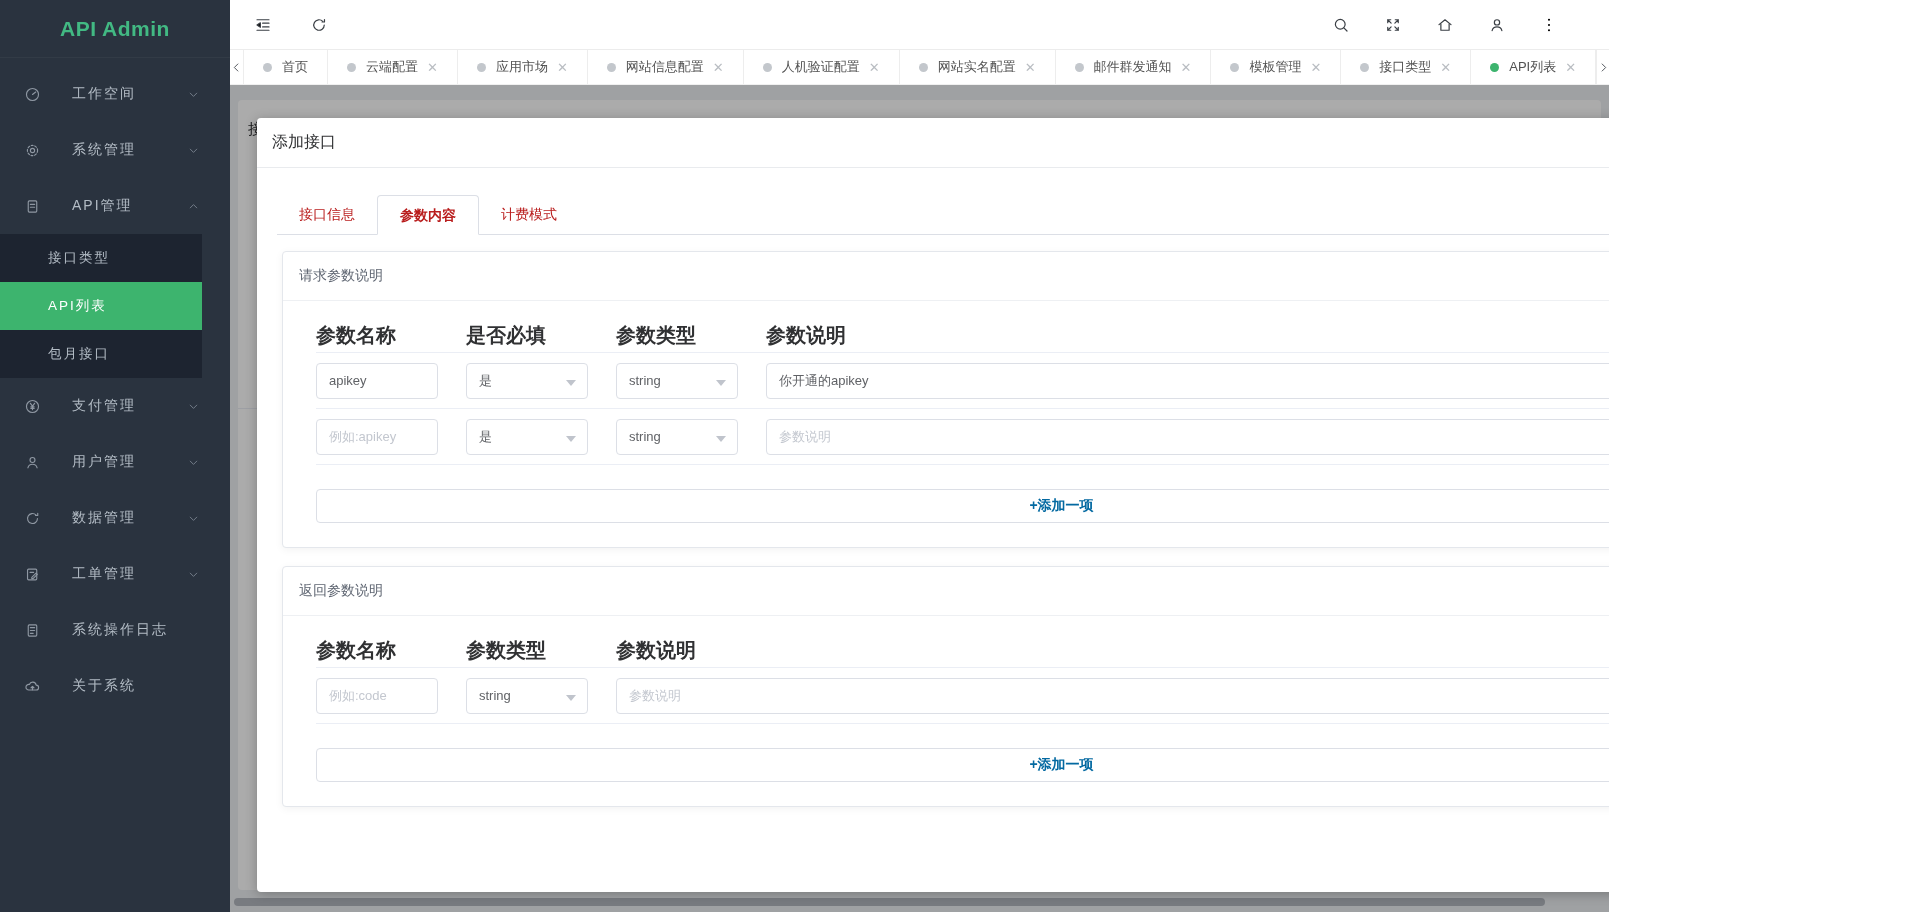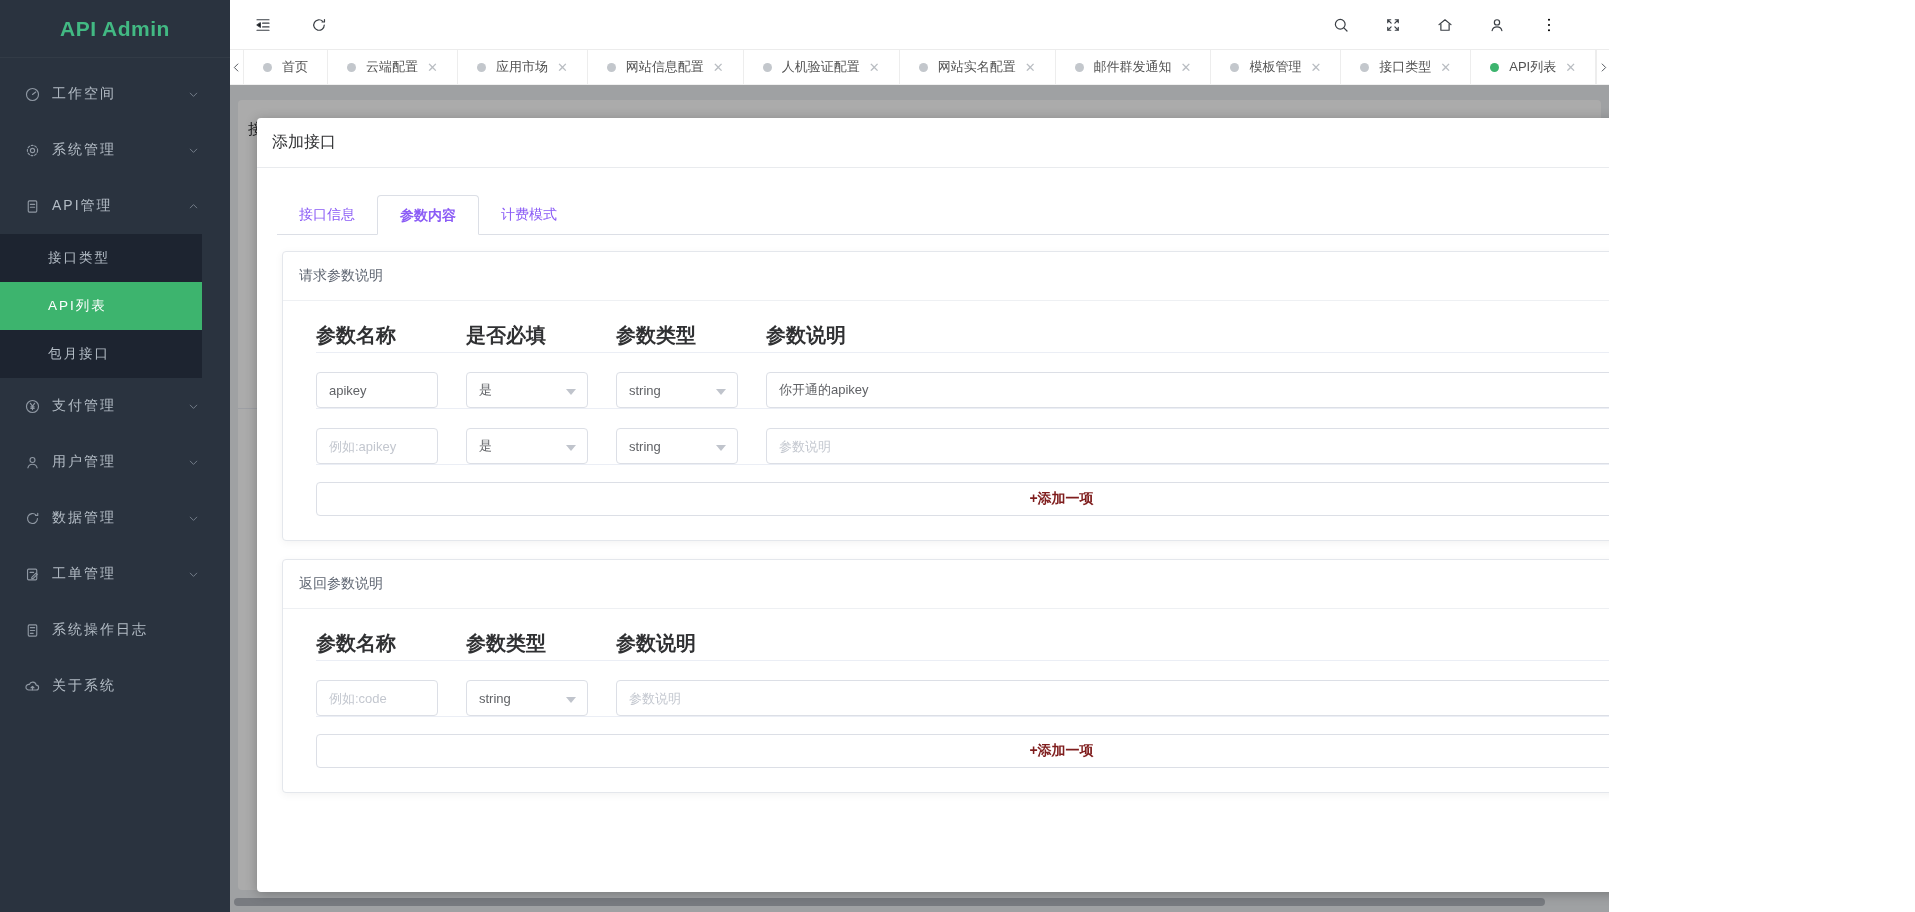--- a/index.html
+++ b/index.html
@@ -7,21 +7,21 @@
   body { font-family:"Liberation Sans","DejaVu Sans",sans-serif; background:#fff; }
   .app { position:relative; width:1609px; height:912px; overflow:hidden; }
 
   
   .sidebar { position:absolute; left:0; top:0; width:230px; height:912px; background:#2a333f; z-index:30; }
   .logo { height:58px; display:flex; align-items:center; justify-content:center;
           color:#42b983; font-size:21px; font-weight:bold; letter-spacing:.5px;
           border-bottom:1px solid rgba(255,255,255,.04); }
   .menu { padding-top:8px; }
   .s-item { height:56px; display:flex; align-items:center; padding:0 18px 0 24px;
-            color:#b3bcc5; font-size:14px; cursor:pointer; }
+            color:#b3bcc5; font-size:14px; cursor:pointer;gap:20px; }
   .s-ico { width:17px; height:17px; stroke:#8f98a3; flex:0 0 17px; }
   .s-label { margin-left:11px; letter-spacing:2px; white-space:nowrap; }
   .s-chev { width:13px; height:13px; stroke:#7d8793; margin-left:auto; margin-right:12px; }
   .submenu .s-item { height:48px; background:#1d2430; width:202px; padding-left:48px; font-size:13.5px; }
   .submenu .s-item.active { background:#3db46e; color:#fff; }
 
   
   .topbar { position:absolute; left:230px; top:0; right:0; height:50px; background:#fff;
             border-bottom:1px solid #ececec; display:flex; align-items:center; z-index:30; }
   .tb-group-left { display:flex; margin-left:15px; gap:20px; }
@@ -63,52 +63,52 @@
   .modal { position:absolute; left:257px; top:118px; width:1600px; height:774px; background:#fff;
            border-radius:4px; box-shadow:0 2px 12px rgba(0,0,0,.25); z-index:20; }
   .m-header { height:50px; border-bottom:1px solid #e9ebee; display:flex; align-items:center; padding:16px 15px; }
   .m-title { font-size:16px; color:#303133; }
   .m-close { position:absolute; top:13px; right:14px; width:24px; height:24px; display:flex;
              align-items:center; justify-content:center; cursor:pointer; }
   .m-close svg { width:15px; height:15px; stroke:#909399; }
   .m-body { padding:27px 20px 0 20px; }
 
   .m-tabs { display:flex; border-bottom:1px solid #dcdfe6; height:40px; }
-  .m-tab { padding:0 22px; line-height:38px; font-size:14px; color:#8b5cf6; cursor:pointer; position:relative; }
+  .m-tab { padding:0 22px; line-height:38px; font-size:14px; color:#b91c1c; cursor:pointer; position:relative; }
   .m-tab.active { border:1px solid #dcdfe6; border-bottom:1px solid #fff; margin-bottom:-1px;
                   border-radius:4px 4px 0 0; background:#fff; font-weight:bold; }
 
   .panel { margin:16px 12px 0 5px; border:1px solid #e4e7ec; border-radius:4px;
            box-shadow:0 2px 8px rgba(0,0,0,.05); background:#fff; }
   .panel + .panel { margin-top:18px; }
   .p-header { padding:15px 16px; font-size:14px; color:#5f6672; border-bottom:1px solid #eef0f3; }
   .p-body { padding:18px 17px 24px 33px; }
 
   .prow, .phead { display:flex; align-items:center; column-gap:28px; border-bottom:1px solid #ebeef5; }
   .phead { height:34px; }
-  .prow { height:56px;align-items:flex-end; }
+  .prow { height:56px; }
   .phead span { font-size:20px; font-weight:bold; color:#303133; }
   .c1 { width:122px; flex:0 0 122px; }
   .c2 { width:122px; flex:0 0 122px; }
   .c3 { width:122px; flex:0 0 122px; }
   .c4 { flex:1; }
   .cop { width:38px; flex:0 0 38px; text-align:center; }
 
   .inp { width:100%; height:36px; border:1px solid #dcdfe6; border-radius:4px; padding:0 12px;
          font-size:13px; color:#606266; background:#fff; outline:none; font-family:inherit; }
   .inp::placeholder { color:#c3c7cf; }
   .sel { position:relative; height:36px; border:1px solid #dcdfe6; border-radius:4px; background:#fff;
          display:flex; align-items:center; padding:0 28px 0 12px; font-size:13px; color:#606266; cursor:pointer; }
   .sel .caret { position:absolute; right:11px; top:16px; width:0; height:0;
                 border-left:5px solid transparent; border-right:5px solid transparent; border-top:6px solid #c0c4cc; }
   .btn-del { width:38px; height:33px; background:#f56c6c; border:none; border-radius:4px;
              display:flex; align-items:center; justify-content:center; cursor:pointer; }
   .btn-del svg { width:13px; height:13px; stroke:#fff; }
-  .add-row { margin-top:17px; height:34px; border:1px solid #dcdfe6; border-radius:4px; background:#fff;
-             display:flex; align-items:center; justify-content:center; font-size:14px; color:#7f1d1d;
+  .add-row { margin-top:24px; height:34px; border:1px solid #dcdfe6; border-radius:4px; background:#fff;
+             display:flex; align-items:center; justify-content:center; font-size:14px; color:#0369a1;
              cursor:pointer; font-weight:bold; }
 
   .m-footer { position:absolute; right:20px; bottom:14px; display:flex; gap:8px; }
   .btn { height:30px; border-radius:4px; font-size:14px; padding:0 20px; cursor:pointer; font-family:inherit; }
   .btn-green { background:#3fa864; border:1px solid #be185d; color:#fff; }
   .btn-plain { background:#fdba74; border:1px solid #dcdfe6; color:#606266;margin-top:20px; }
 
   svg.ic { fill:none; stroke-width:1.6; stroke-linecap:round; stroke-linejoin:round; }
 </style>
 </head>

